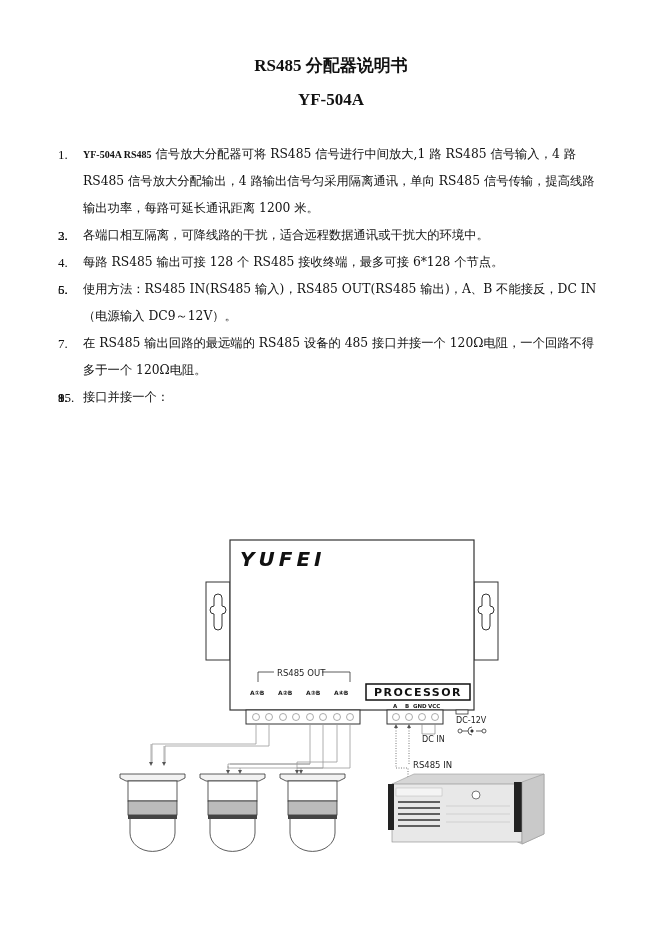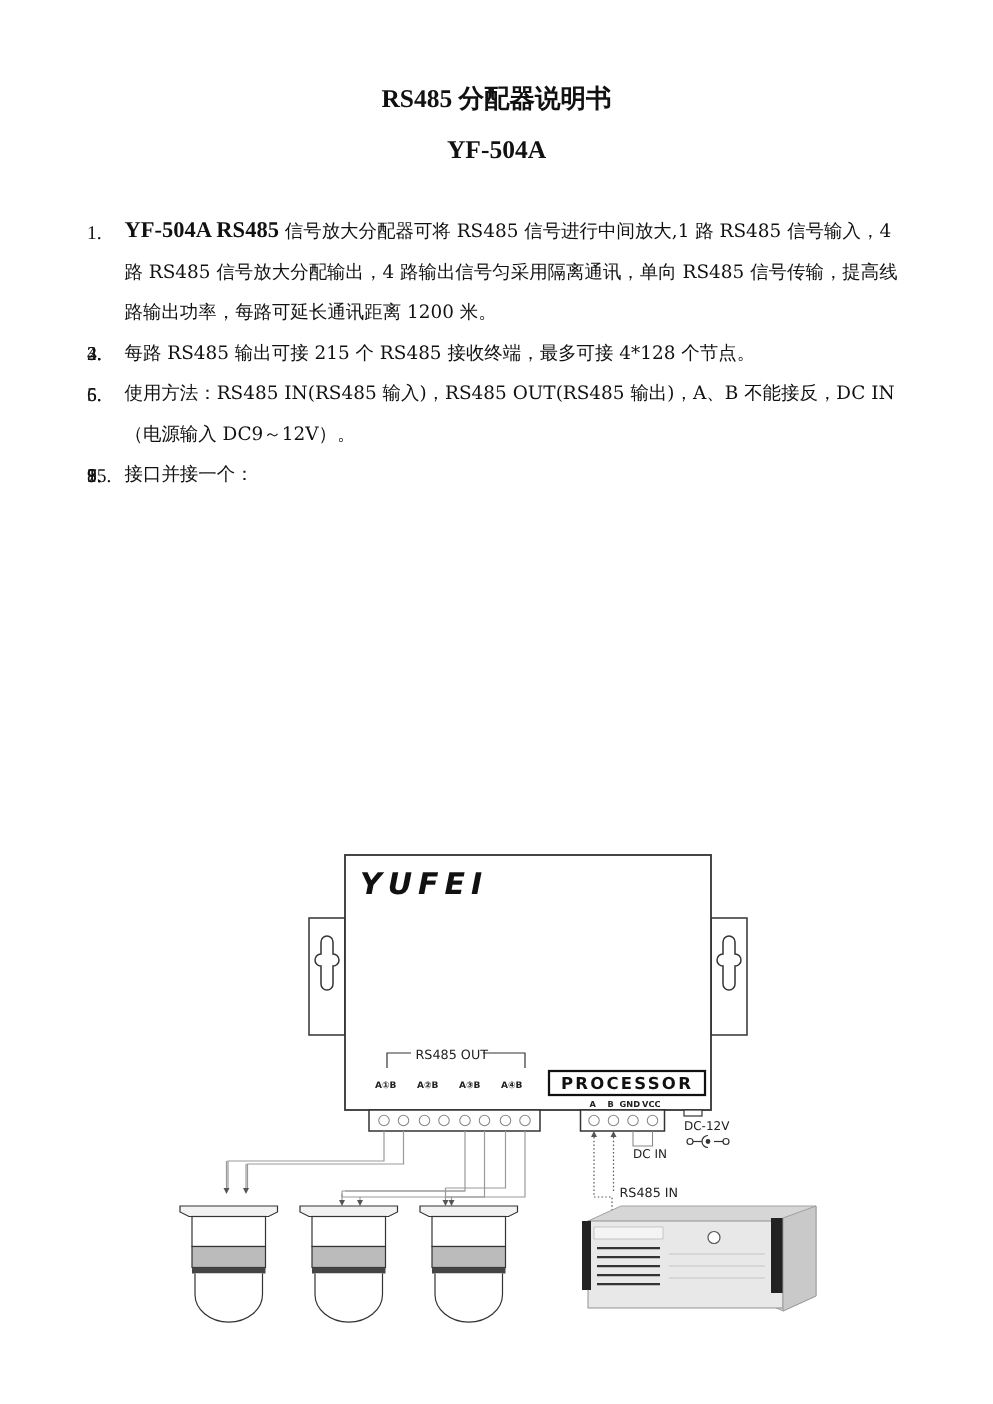--- a/index.html
+++ b/index.html
@@ -5,55 +5,57 @@
   html, body { margin: 0; padding: 0; background: #ffffff; }
   body { width: 662px; height: 936px; position: relative; overflow: hidden;
          font-family: "DejaVu Serif", "Liberation Serif", serif; color: #111; }
   .title { position: absolute; left: 0; width: 662px; text-align: center;
            font-family: "Liberation Serif", serif; font-weight: bold; font-size: 17px; }
   .t1 { top: 54px; }
   .t2 { top: 90px; font-family: Liberation Serif, serif; }
   .list { position: absolute; left: 58px; top: 141px; width: 548px; margin: 0; padding: 0; list-style: none; }
   .item { position: relative; padding-left: 25px; font-size: 12.3px; line-height: 27px; margin: 0; }
   .num { position: absolute; left: 0; top: 0; font-family: "Liberation Serif", serif; font-size: 13px; }
-  .b { font-family: "Liberation Serif", serif; font-weight: bold; font-size: 15px; }
-  .diagram { position: absolute; left: 100px; top: 560px; width: 460px; height: 350px; }
+  .b { font-family: "Liberation Serif", serif; font-weight: bold; font-size: 10px; }
+  .diagram { position: absolute; left: 100px; top: 530px; width: 460px; height: 350px; }
   .diagram svg text { font-family: "DejaVu Sans", sans-serif; }
 </style>
 </head>
 <body>
 
 <div class="title t1">RS485 分配器说明书</div>
 <div class="title t2">YF-504A</div>
 
 <ol class="list">
   <li class="item">
     <span class="num">1.</span>
     <span class="b">YF-504A   RS485</span>
     <span>信号放大分配器可将 RS485 信号进行中间放大,1 路 RS485 信号输入，4 路 RS485 信号放大分配输出，4 路输出信号匀采用隔离通讯，单向 RS485 信号传输，提高线路输出功率，每路可延长通讯距离 1200 米。</span>
   </li>
   <li class="item">
     <span class="num">2.</span>
   </li>
   <li class="item">
     <span class="num">3.</span>
+    <span>各端口相互隔离，可降线路的干扰，适合远程数据通讯或干扰大的环境中。</span>
   </li>
   <li class="item">
     <span class="num">4.</span>
-    <span>每路 RS485 输出可接 215 个 RS485 接收终端，最多可接 4*128 个节点。</span>
+    <span>每路 RS485 输出可接 128 个 RS485 接收终端，最多可接 6*128 个节点。</span>
   </li>
   <li class="item">
     <span class="num">5.</span>
   </li>
   <li class="item">
     <span class="num">6.</span>
     <span>使用方法：RS485 IN(RS485 输入)，RS485 OUT(RS485 输出)，A、B 不能接反，DC IN（电源输入 DC9～12V）。</span>
   </li>
   <li class="item">
     <span class="num">7.</span>
+    <span>在 RS485 输出回路的最远端的 RS485 设备的 485 接口并接一个 120Ω电阻，一个回路不得多于一个 120Ω电阻。</span>
   </li>
   <li class="item">
     <span class="num">8.</span>
   </li>
   <li class="item">
     <span class="num">9.</span>
   </li>
   <li class="item">
     <span class="num">15.</span>
     <span>接口并接一个：</span>

